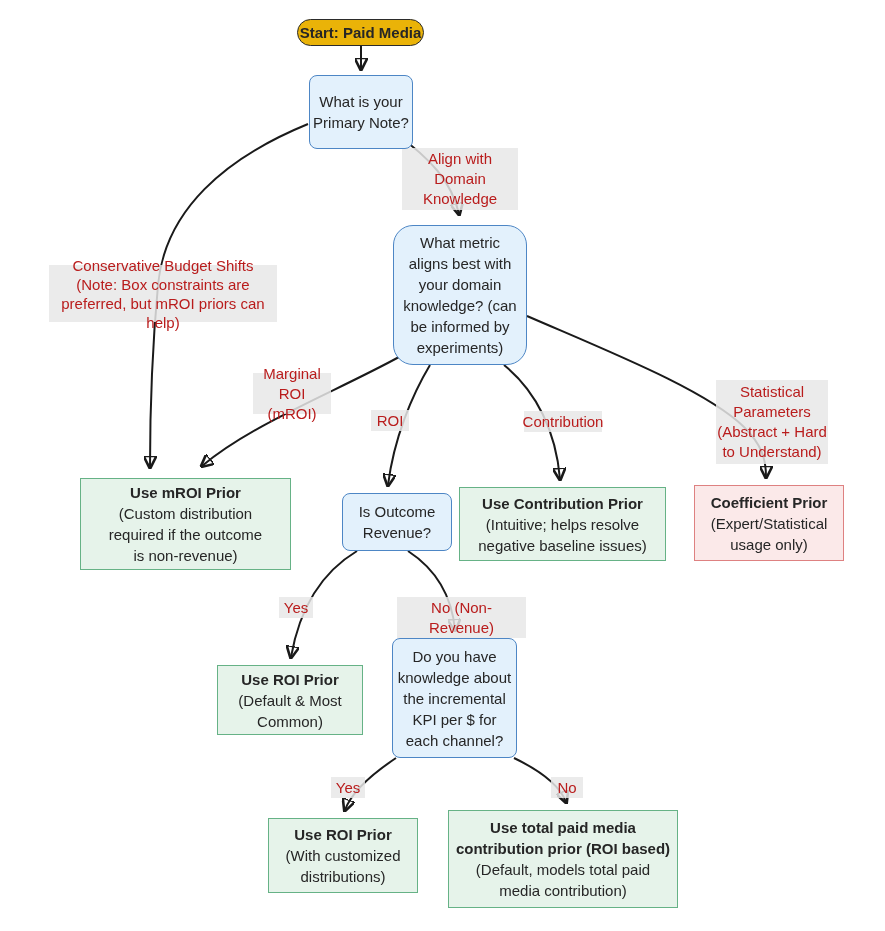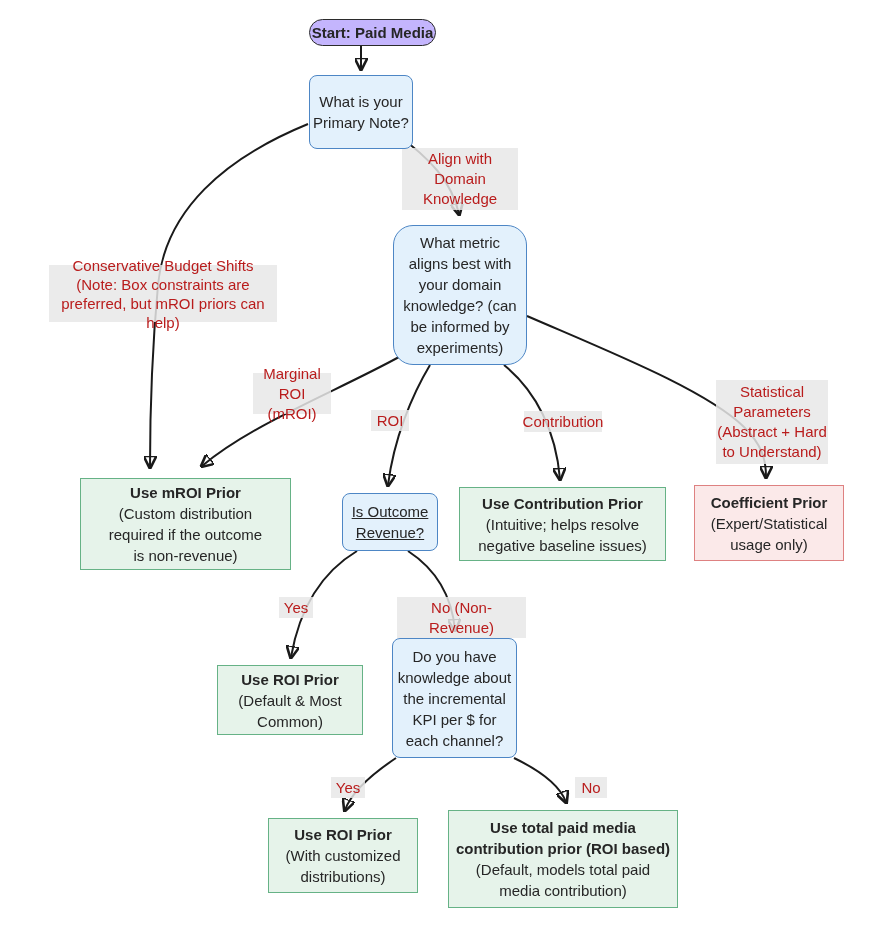--- a/index.html
+++ b/index.html
@@ -11,21 +11,21 @@
   svg.edges path { stroke:var(--edge,#1a1a1a); stroke-width:2; fill:none; }
 
   .node {
     position:absolute; z-index:3; box-sizing:border-box;
     display:flex; flex-direction:column; align-items:center; justify-content:center;
     text-align:center; font-size:15px; line-height:21px;
   }
   .node.blue  { background:var(--blue-fill,#e3f1fc);  border:1.4px solid var(--blue-border,#4d86c5); border-radius:8px; }
   .node.green { background:var(--green-fill,#e6f3ea); border:1.4px solid var(--green-border,#66b286); }
   .node.red   { background:var(--red-fill,#fbe9e9);   border:1.4px solid var(--red-border,#de8181); }
-  .node.start-pill { background:#c4b5fd; border:1.5px solid #2b2b2b; border-radius:14px; font-weight:bold;margin-left:12px; }
+  .node.start-pill { background:#eab308; border:1.5px solid #2b2b2b; border-radius:14px; font-weight:bold; }
   .node .title { font-weight:bold; }
 
   .edge-label {
     position:absolute; z-index:2; box-sizing:border-box;
     display:flex; flex-direction:column; align-items:center; justify-content:center;
     background:var(--label-bg, rgba(232,232,232,0.85));
     font-size:15px; line-height:20px; text-align:center; color:#b91c1c;
   }
 </style>
 </head>
@@ -80,21 +80,21 @@
     <div class="title">
         <div>Use mROI Prior</div>
       </div>
     <div class="desc">
         <div>(Custom distribution</div>
         <div>required if the outcome</div>
         <div>is non-revenue)</div>
       </div>
   </div>
 
-  <div class="node blue" style="left:342px; top:493px; width:96px; height:58px;text-decoration:underline;">
+  <div class="node blue" style="left:342px; top:493px; width:110px; height:58px;">
     <div>
         <div>Is Outcome</div>
         <div>Revenue?</div>
       </div>
   </div>
 
   <div class="node green" style="left:459px; top:487px; width:207px; height:74px;">
     <div class="title">
         <div>Use Contribution Prior</div>
       </div>
@@ -193,17 +193,17 @@
 
   <div class="edge-label" style="left:397px; top:585px; width:129px; height:41px;margin-top:12px;">
       <div>No (Non-</div>
       <div>Revenue)</div>
     </div>
 
   <div class="edge-label" style="left:331px; top:777px; width:34px; height:21px;">
       <div>Yes</div>
     </div>
 
-  <div class="edge-label" style="left:551px; top:777px; width:32px; height:21px;margin-left:24px;">
+  <div class="edge-label" style="left:551px; top:777px; width:32px; height:21px;">
       <div>No</div>
     </div>
 
 </div>
 
 </body></html>

